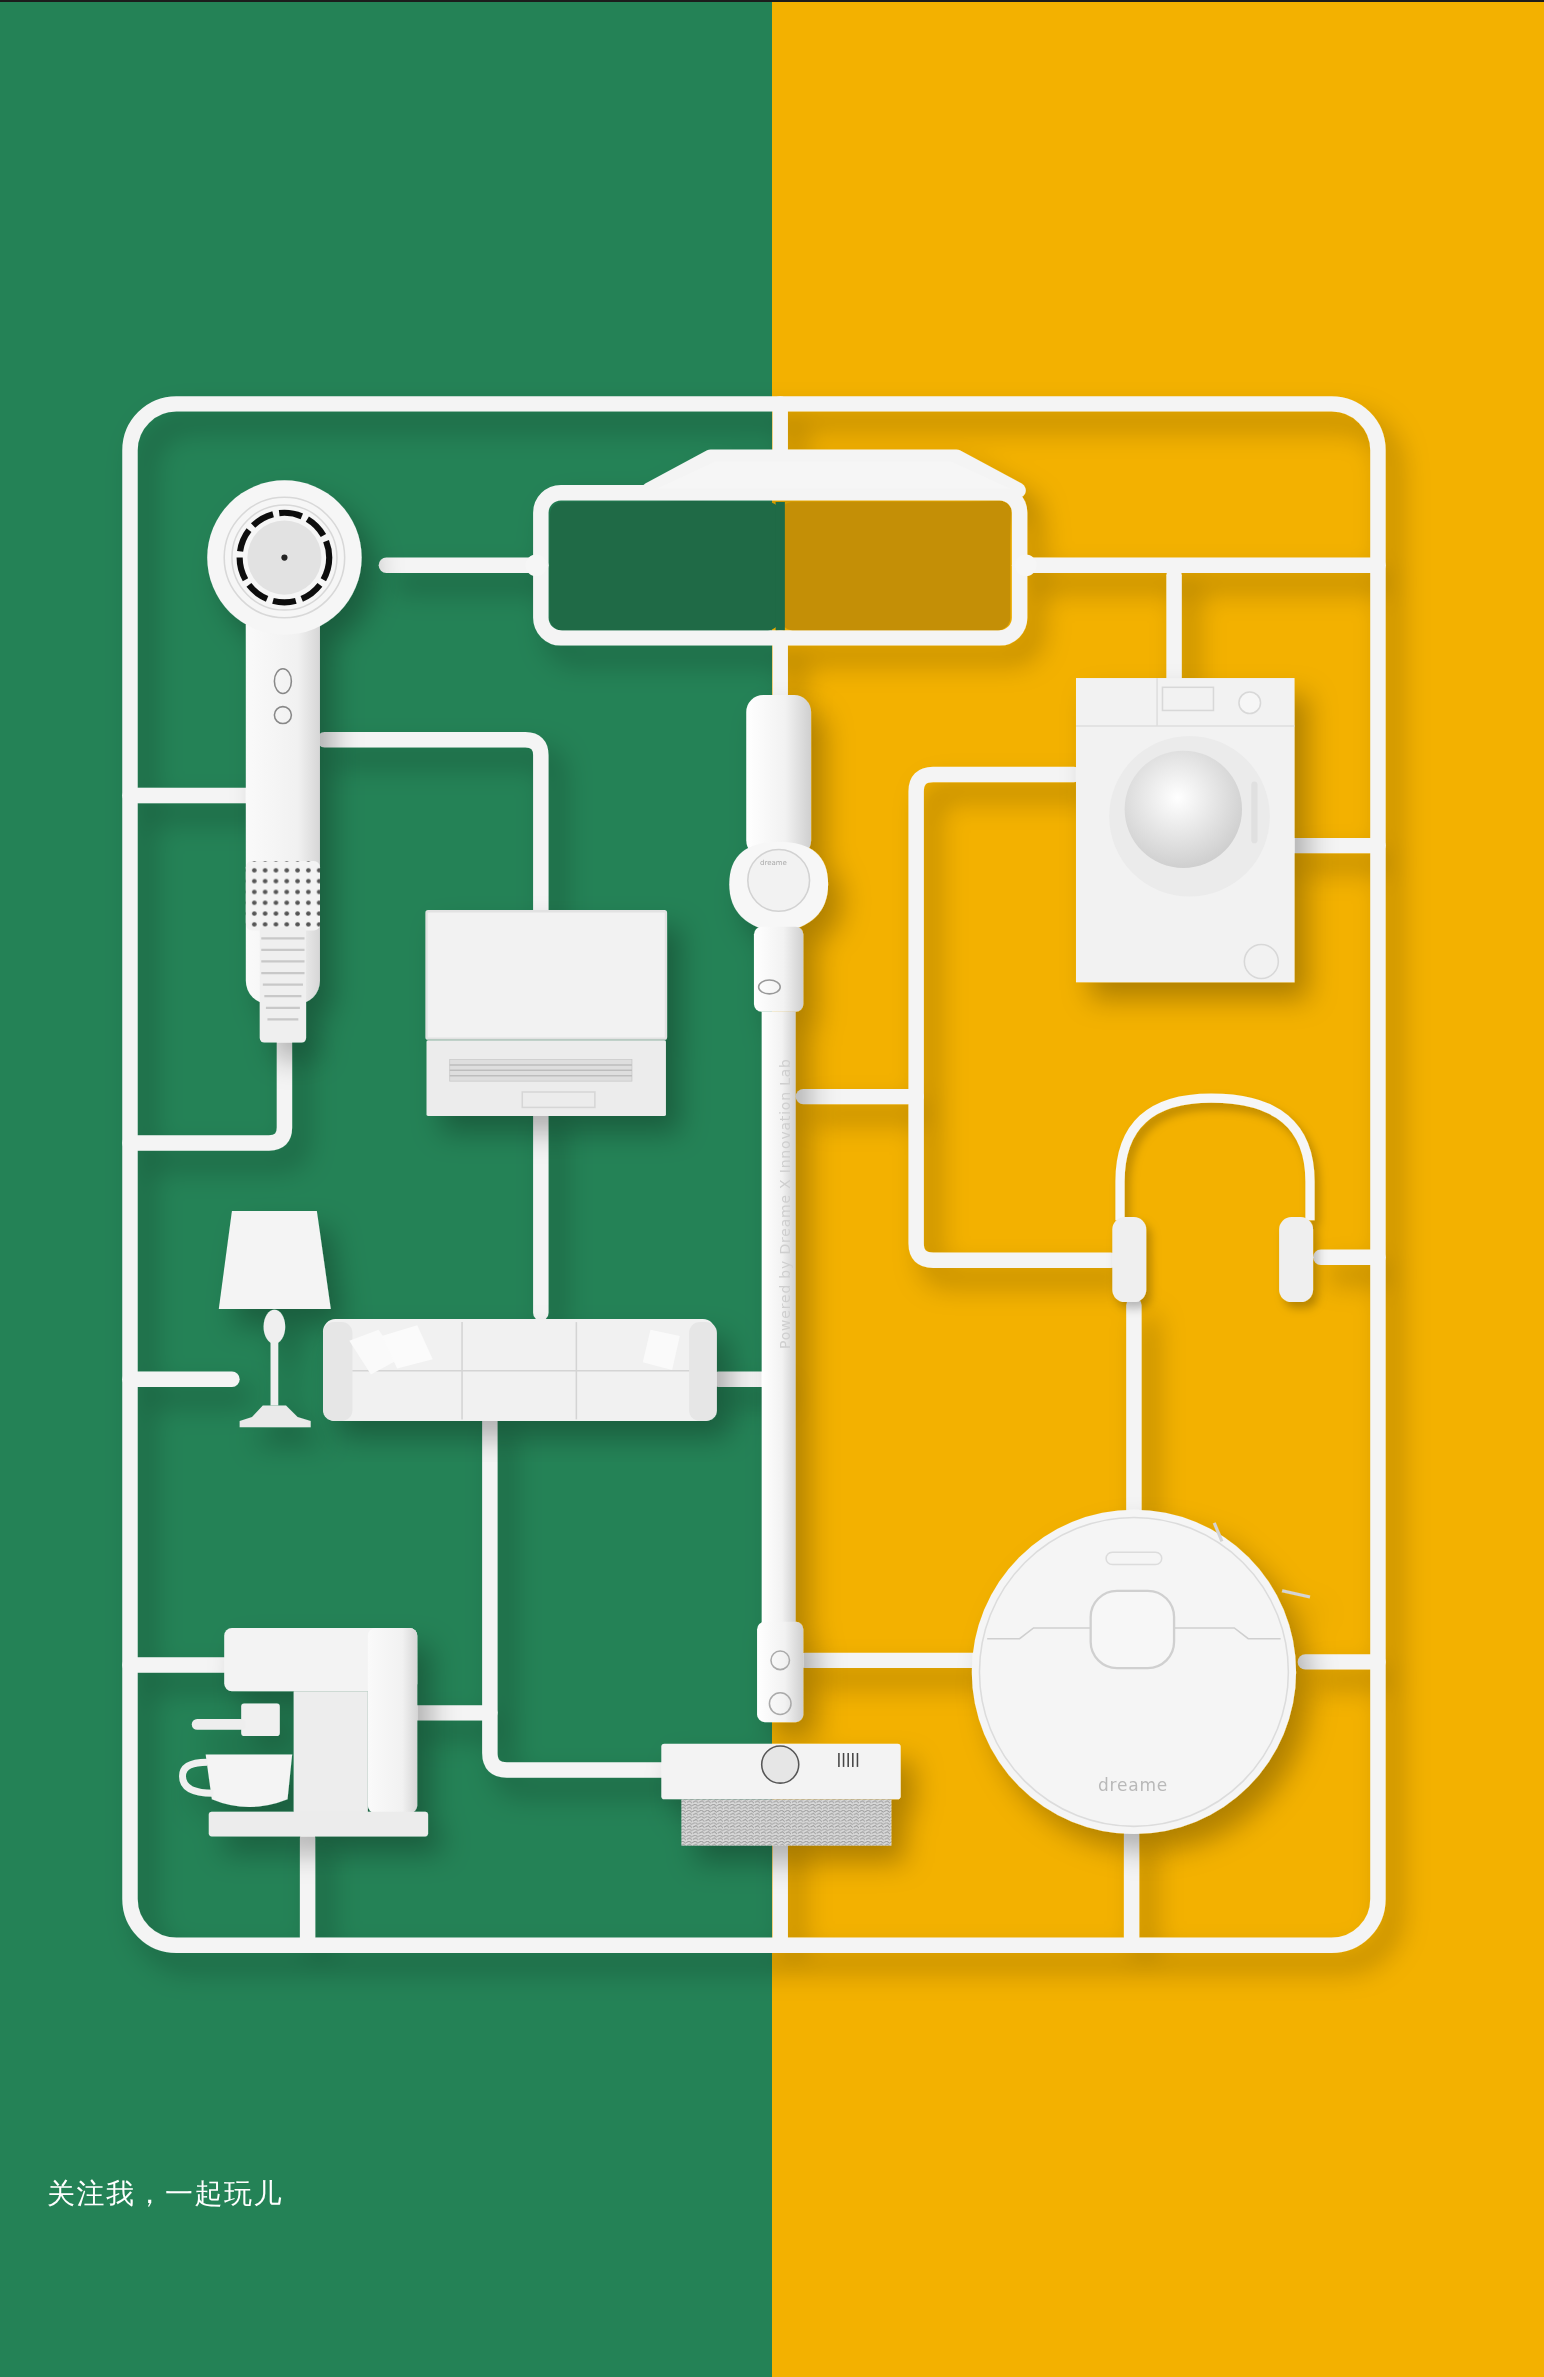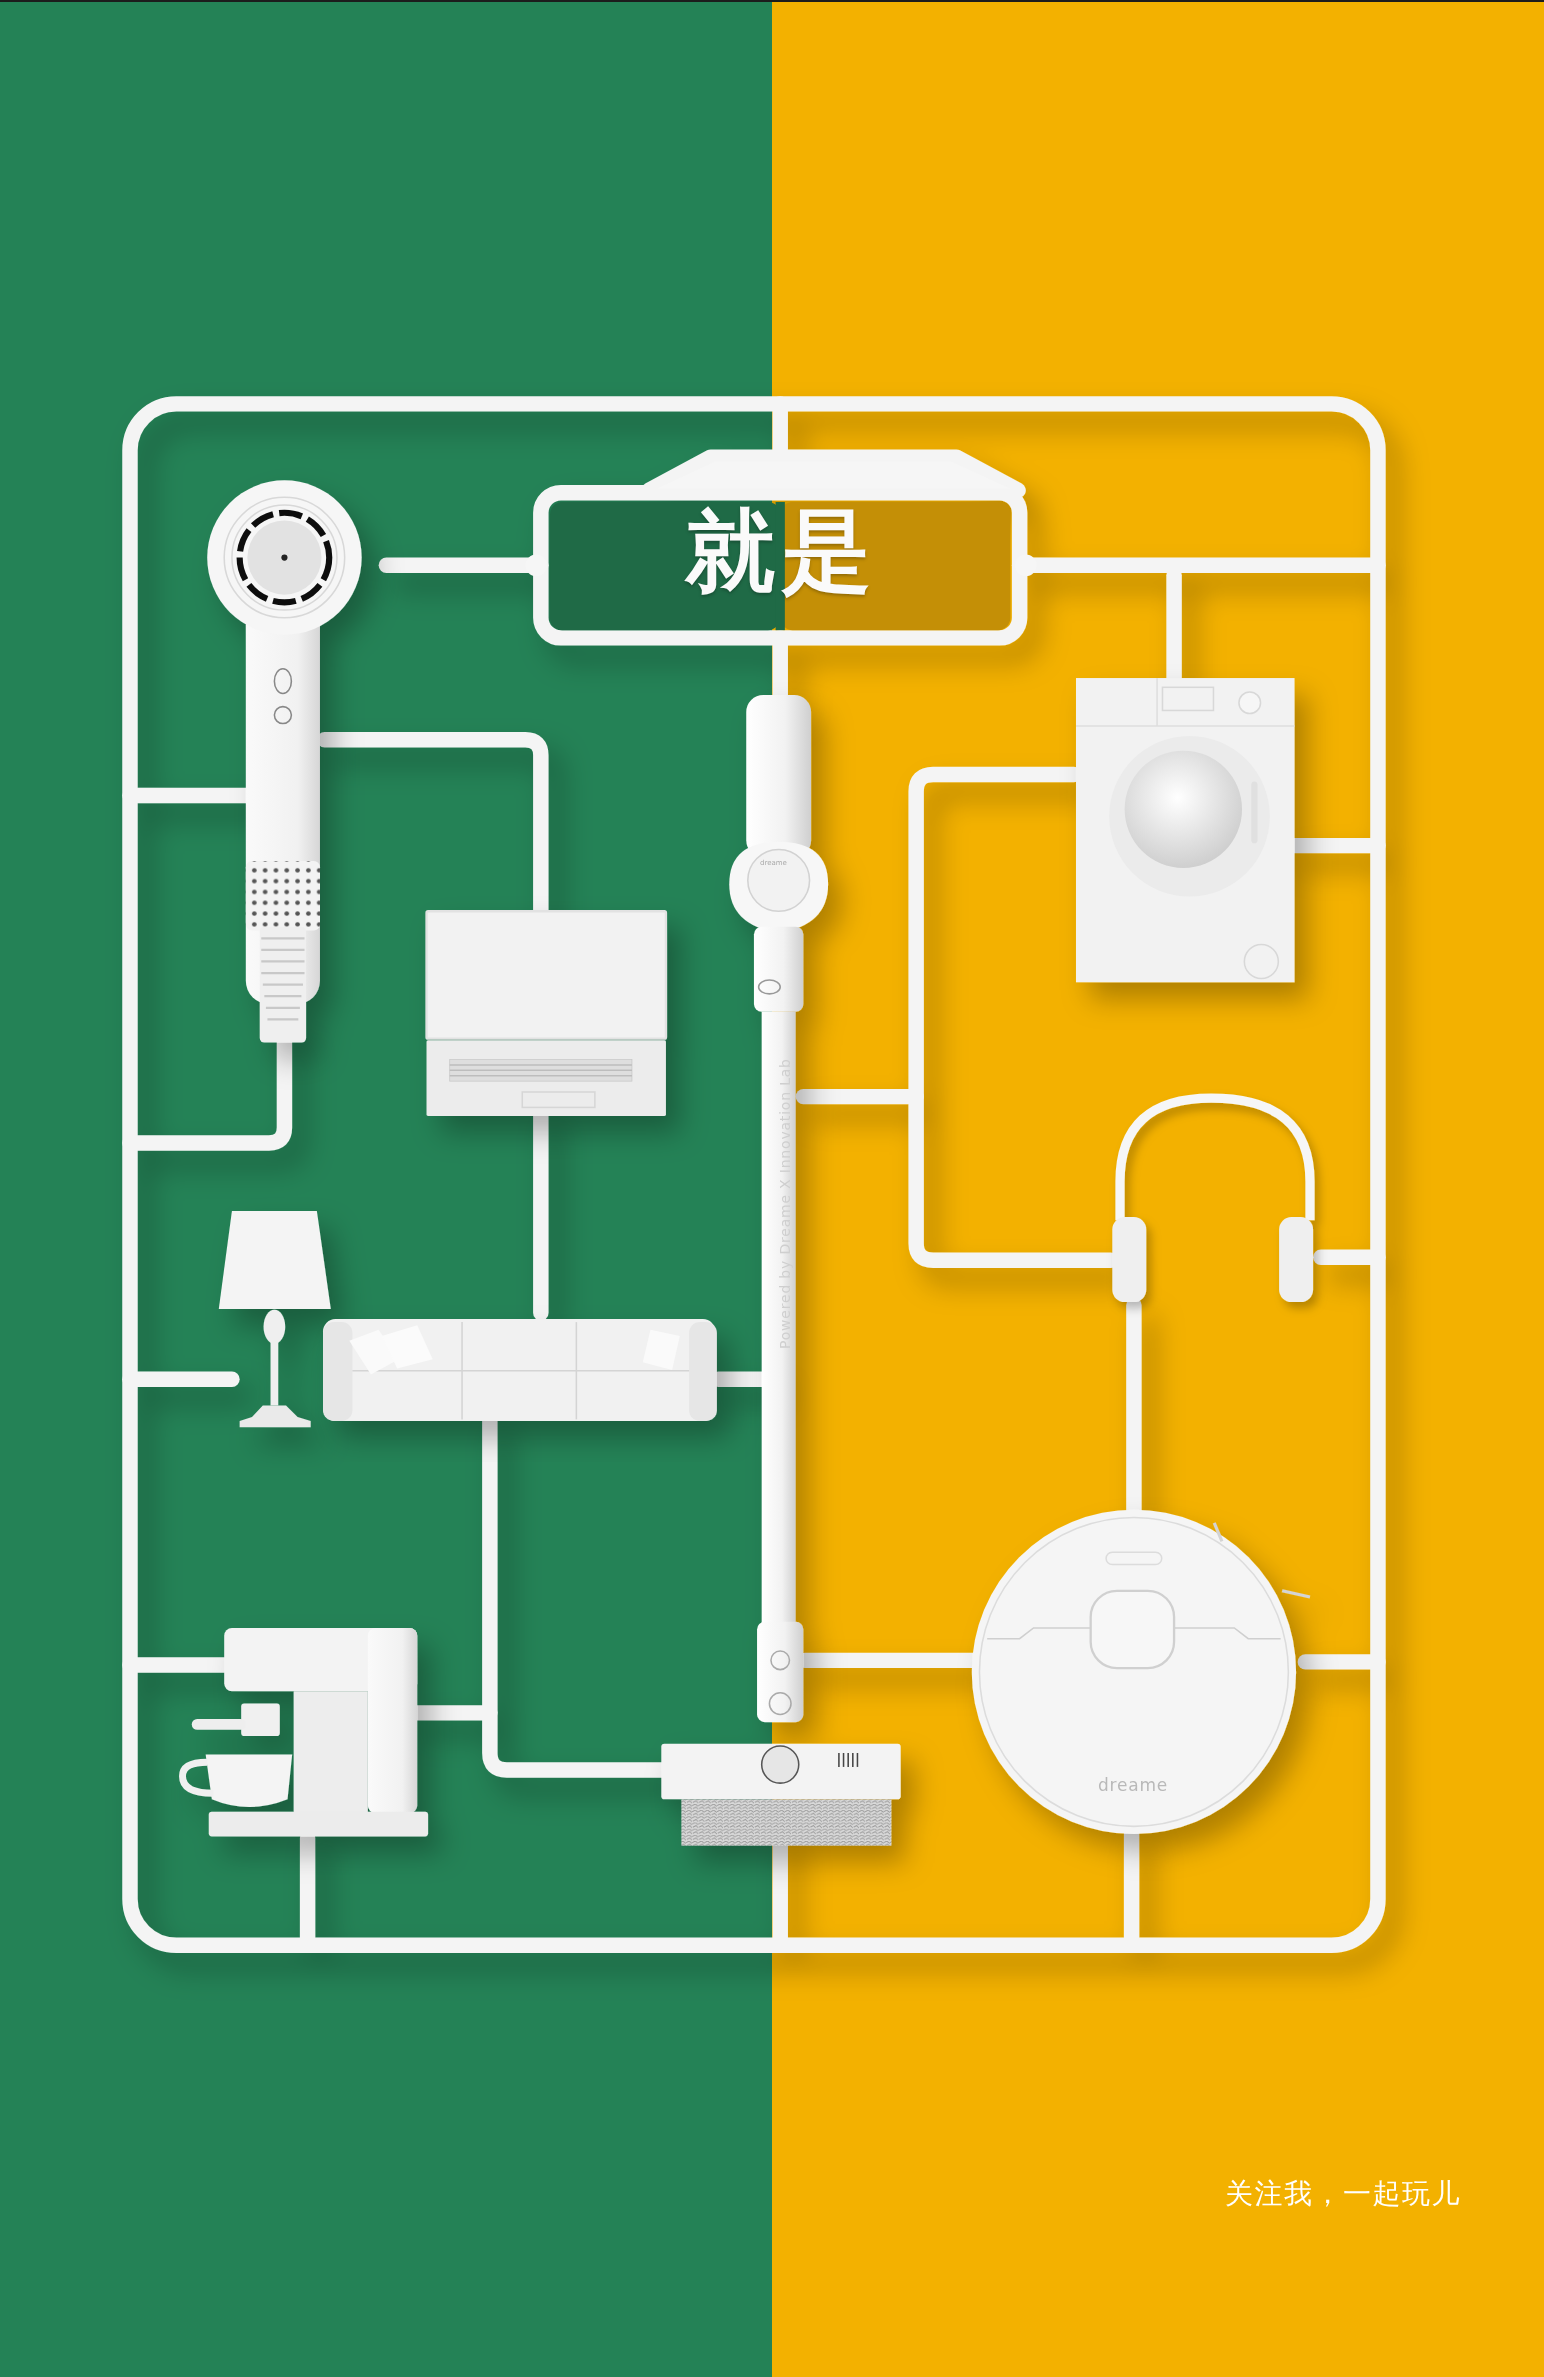--- a/index.html
+++ b/index.html
@@ -5,21 +5,21 @@
   html, body { margin: 0; padding: 0; }
   body { width: 1545px; height: 2377px; position: relative; overflow: hidden; font-family: "DejaVu Sans", sans-serif; }
   .bg-left { position: absolute; left: 0; top: 0; width: 772px; height: 2377px; background: #248256; }
   .bg-right { position: absolute; left: 772px; top: 0; width: 772px; height: 2377px; background: #f3b100; }
   .top-line { position: absolute; left: 0; top: 0; width: 1545px; height: 1.5px; background: #1c1c1c; }
   .art { position: absolute; left: 0; top: 0; width: 1545px; height: 2377px; }
   .headline { position: absolute; left: 550px; top: 494px; width: 463px; height: 116px; display: flex; align-items: center; justify-content: center; gap: 4.6px; font-size: 90px; font-weight: bold; color: #fafafa; letter-spacing: 6.2px; text-shadow: 0 2.3px 3.1px rgba(0,0,0,0.25); font-family: "DejaVu Sans", sans-serif; }
   .credit { position: absolute; left: 777px; top: 1349px; transform: rotate(-90deg); transform-origin: 0 0; font-size: 14px; color: #cfcfcf; white-space: nowrap; letter-spacing: 0.8px; font-family: "DejaVu Sans", sans-serif; }
   .brand-mark { position: absolute; left: 1098px; top: 1775px; font-size: 17px; color: #b9b9b9; font-family: "DejaVu Sans", sans-serif; letter-spacing: 0.8px; }
   .vac-logo { position: absolute; left: 760px; top: 859px; font-size: 7px; color: #aaa; font-family: "DejaVu Sans", sans-serif; }
-  .tagline { position: absolute; left: 0; top: 2175px; width: 1461px; text-align: right; font-size: 28px; color: #ffffff; letter-spacing: 1.5px; font-family: "DejaVu Sans", sans-serif; }
+  .tagline { position: absolute; left: 0; top: 2175px; width: 1461px; text-align: left; font-size: 28px; color: #ffffff; letter-spacing: 1.5px; font-family: "DejaVu Sans", sans-serif; padding-left: 47px; }
 </style>
 </head>
 <body>
 
 <div class="bg-left"></div>
 <div class="bg-right"></div>
 <div class="top-line"></div>
 
 <svg class="art" viewBox="0 0 2000 3078" xmlns="http://www.w3.org/2000/svg">
   <defs>
@@ -222,20 +222,19 @@
     <circle cx="1468" cy="2165" r="200" fill="none" stroke="#dcdcdc" stroke-width="2"></circle>
     <rect x="1432" y="2010" width="72" height="16" rx="8" fill="none" stroke="#dcdcdc" stroke-width="2"></rect>
     <path d="M1278 2122 L1320 2122 L1338 2108 L1598 2108 L1616 2122 L1658 2122" fill="none" stroke="#cfcfcf" stroke-width="2"></path>
     <rect x="1412" y="2060" width="108" height="100" rx="34" fill="#f7f7f7" stroke="#d0d0d0" stroke-width="3"></rect>
     <line x1="1572" y1="1972" x2="1582" y2="1996" stroke="#d4d4d4" stroke-width="4"></line>
     <line x1="1660" y1="2060" x2="1696" y2="2068" stroke="#d4d4d4" stroke-width="4"></line>
   </g>
 </svg>
 
 <div class="headline">
-  <span>就是</span>
 </div>
 
 <div class="vac-logo">dreame</div>
 <div class="credit">Powered by Dreame X Innovation Lab</div>
 <div class="brand-mark">dreame</div>
 <div class="tagline">关注我，一起玩儿</div>
 
 
 </body></html>

